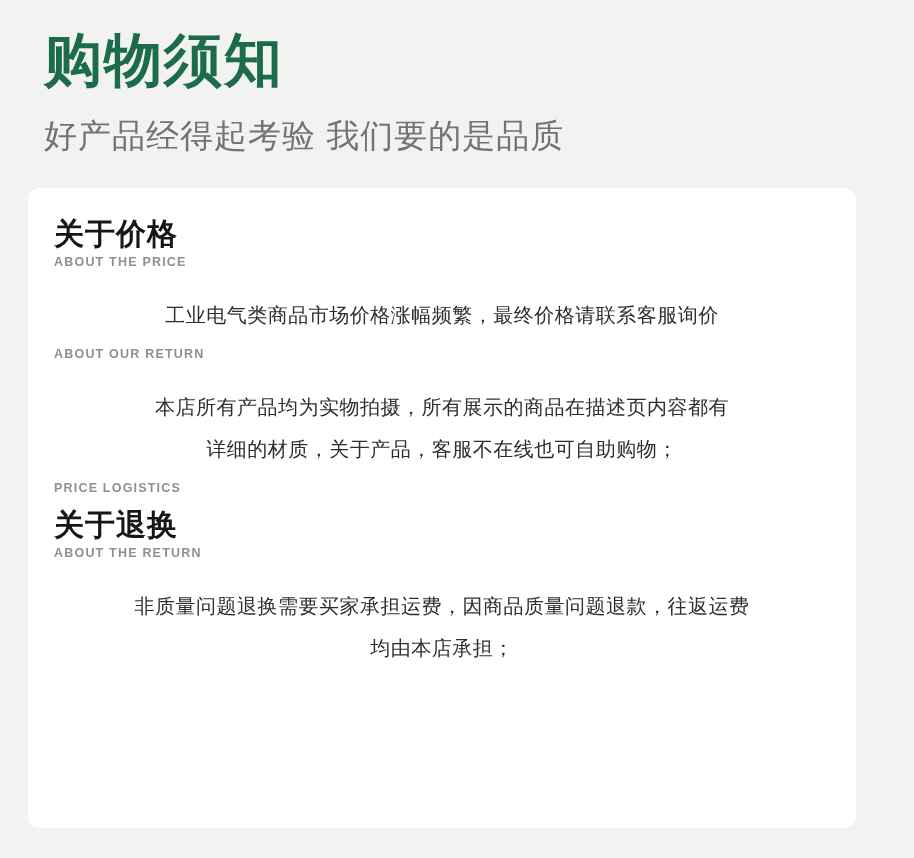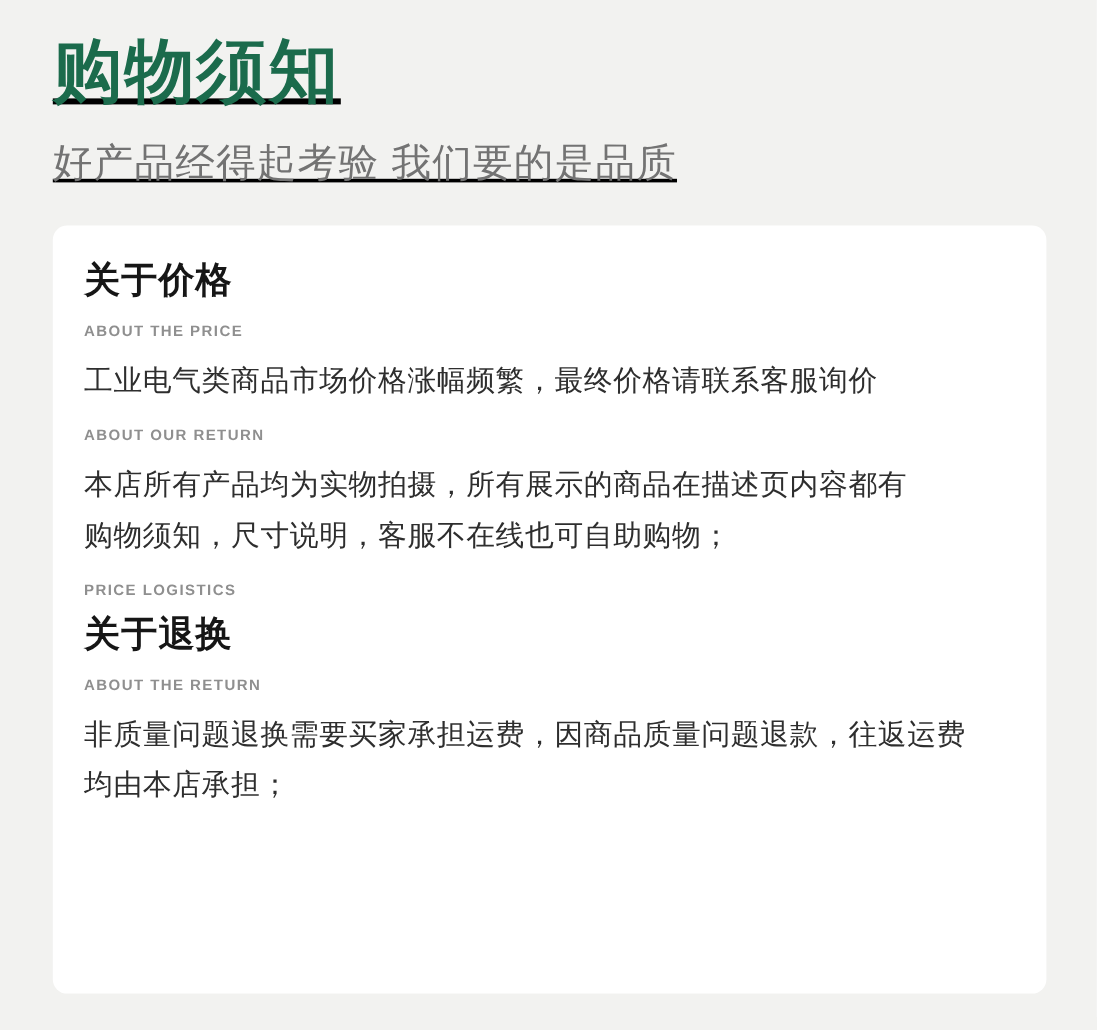--- a/index.html
+++ b/index.html
@@ -9,21 +9,20 @@
   }
   body {
     height: 858px;
     background: #f2f2f0;
     overflow: hidden;
   }
   .page {
     width: 776px;
     height: 858px;
     position: relative;
-    text-decoration: underline;
   }
   .header {
     padding: 24px 44px 0 44px;
   }
   .page-title {
     font-size: 58px;
     font-weight: 800;
     color: #1b6b4c;
     letter-spacing: 2px;
     line-height: 72px;
@@ -31,54 +30,55 @@
   .page-subtitle {
     margin-top: 18px;
     font-size: 33px;
     font-weight: 400;
     color: #737373;
     letter-spacing: 1px;
     line-height: 44px;
   }
   .card {
     position: absolute;
-    left: 44px;
+    left: 28px;
     top: 188px;
     width: 828px;
     height: 640px;
     background: #ffffff;
     border-radius: 12px;
     padding: 28px 26px 20px 26px;
   }
   .section {
     margin-bottom: 10px;
   }
   .section-title {
     font-size: 30px;
     font-weight: 700;
     color: #161616;
     line-height: 36px;
     letter-spacing: 1px;
   }
   .section-en {
-    margin-top: 16px;
+    margin-top: 2px;
     font-size: 12.5px;
     font-weight: 600;
     color: #8f8f8f;
     letter-spacing: 1.2px;
     line-height: 17px;
   }
   .section-body {
-    margin-top: 12px;
-    font-size: 24px;
+    margin-top: 23px;
+    font-size: 20px;
     font-weight: 400;
     color: #2e2e2e;
     line-height: 42px;
     letter-spacing: 0.5px;
     white-space: pre-line;
+    text-align: center;
   }
 </style>
 </head>
 <body>
 
 <div class="page">
 
   <div class="header">
     <div class="page-title">购物须知</div>
     <div class="page-subtitle">好产品经得起考验 我们要的是品质</div>
@@ -88,21 +88,21 @@
 
     <div class="section">
       <div class="section-title">关于价格</div>
       <div class="section-en">ABOUT THE PRICE</div>
       <div class="section-body">工业电气类商品市场价格涨幅频繁，最终价格请联系客服询价</div>
     </div>
 
     <div class="section">
       <div class="section-en">ABOUT OUR RETURN</div>
       <div class="section-body">本店所有产品均为实物拍摄，所有展示的商品在描述页内容都有
-购物须知，尺寸说明，客服不在线也可自助购物；</div>
+详细的材质，关于产品，客服不在线也可自助购物；</div>
     </div>
 
     <div class="section">
       <div class="section-en">PRICE LOGISTICS</div>
     </div>
 
     <div class="section">
       <div class="section-title">关于退换</div>
       <div class="section-en">ABOUT THE RETURN</div>
       <div class="section-body">非质量问题退换需要买家承担运费，因商品质量问题退款，往返运费

